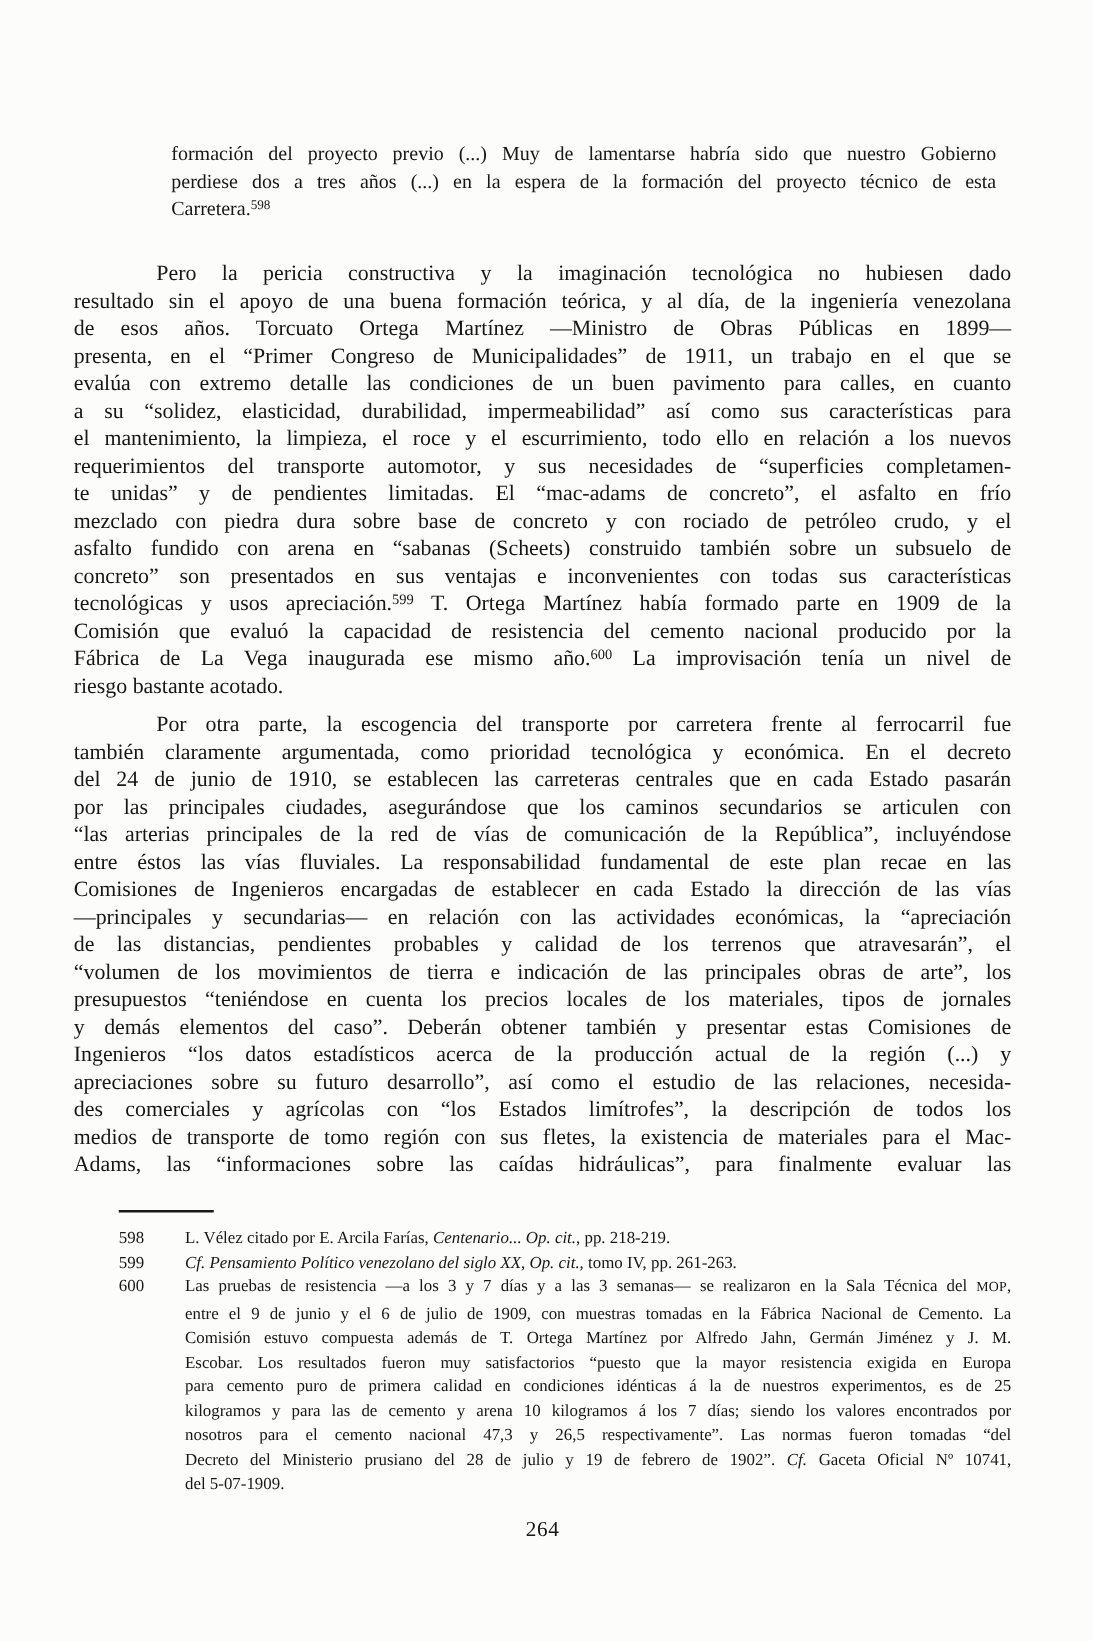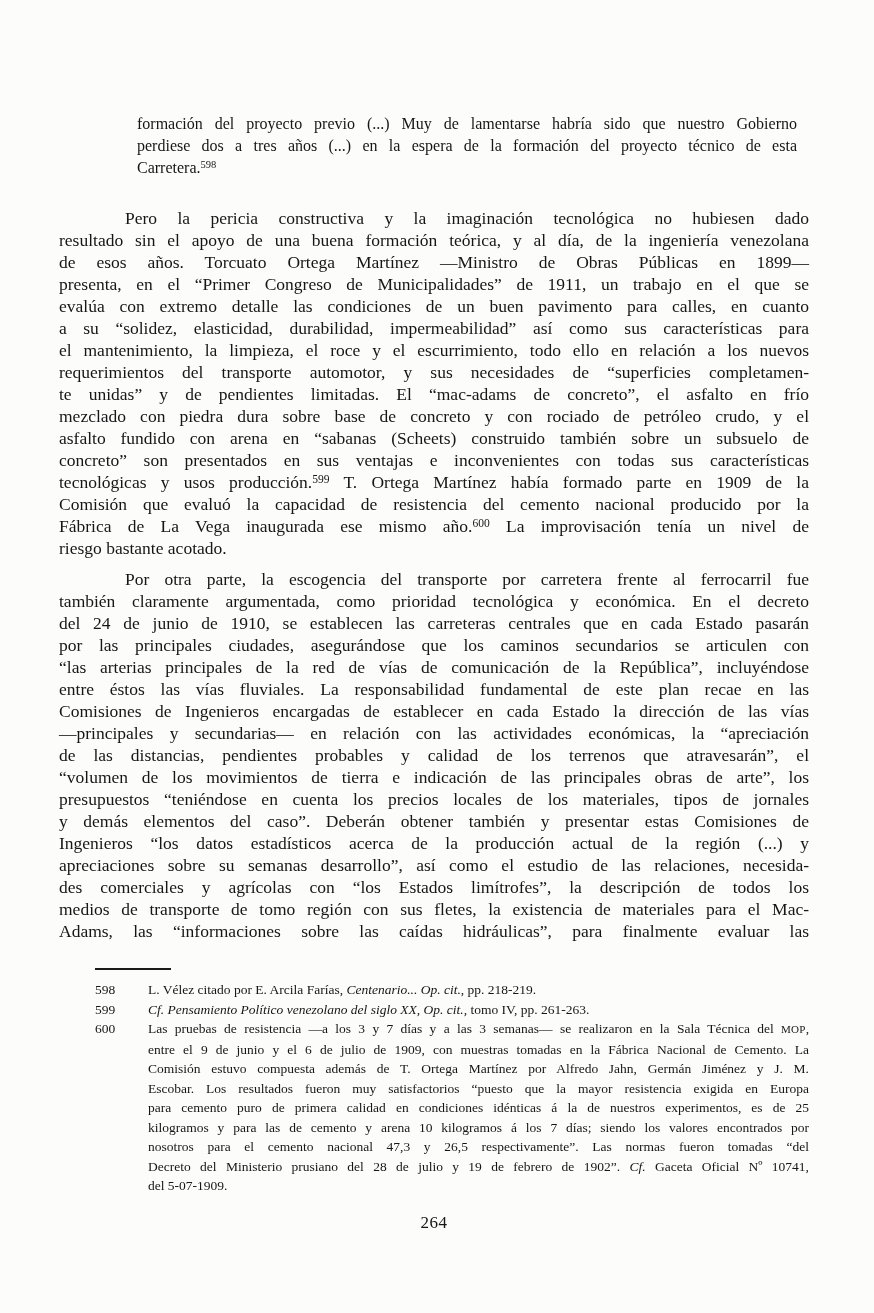--- a/index.html
+++ b/index.html
@@ -73,40 +73,40 @@
       <div class="ln fill"><span class="">de esos años. Torcuato Ortega Martínez —Ministro de Obras Públicas en 1899—</span></div>
       <div class="ln fill"><span class="">presenta, en el “Primer Congreso de Municipalidades” de 1911, un trabajo en el que se</span></div>
       <div class="ln fill"><span class="">evalúa con extremo detalle las condiciones de un buen pavimento para calles, en cuanto</span></div>
       <div class="ln fill"><span class="">a su “solidez, elasticidad, durabilidad, impermeabilidad” así como sus características para</span></div>
       <div class="ln fill"><span class="">el mantenimiento, la limpieza, el roce y el escurrimiento, todo ello en relación a los nuevos</span></div>
       <div class="ln fill"><span class="">requerimientos del transporte automotor, y sus necesidades de “superficies completamen-</span></div>
       <div class="ln fill"><span class="">te unidas” y de pendientes limitadas. El “mac-adams de concreto”, el asfalto en frío</span></div>
       <div class="ln fill"><span class="">mezclado con piedra dura sobre base de concreto y con rociado de petróleo crudo, y el</span></div>
       <div class="ln fill"><span class="">asfalto fundido con arena en “sabanas (Scheets) construido también sobre un subsuelo de</span></div>
       <div class="ln fill"><span class="">concreto” son presentados en sus ventajas e inconvenientes con todas sus características</span></div>
-      <div class="ln fill"><span class="">tecnológicas y usos producción.</span><sup class="">599</sup><span class=""> T. Ortega Martínez había formado parte en 1909 de la</span></div>
+      <div class="ln fill"><span class="">tecnológicas y usos apreciación.</span><sup class="">599</sup><span class=""> T. Ortega Martínez había formado parte en 1909 de la</span></div>
       <div class="ln fill"><span class="">Comisión que evaluó la capacidad de resistencia del cemento nacional producido por la</span></div>
       <div class="ln fill"><span class="">Fábrica de La Vega inaugurada ese mismo año.</span><sup class="">600</sup><span class=""> La improvisación tenía un nivel de</span></div>
       <div class="ln"><span class="">riesgo bastante acotado.</span></div>
     </div>
   <div class="para p2">
       <div class="ln fill ind"><span class="">Por otra parte, la escogencia del transporte por carretera frente al ferrocarril fue</span></div>
       <div class="ln fill"><span class="">también claramente argumentada, como prioridad tecnológica y económica. En el decreto</span></div>
       <div class="ln fill"><span class="">del 24 de junio de 1910, se establecen las carreteras centrales que en cada Estado pasarán</span></div>
       <div class="ln fill"><span class="">por las principales ciudades, asegurándose que los caminos secundarios se articulen con</span></div>
       <div class="ln fill"><span class="">“las arterias principales de la red de vías de comunicación de la República”, incluyéndose</span></div>
       <div class="ln fill"><span class="">entre éstos las vías fluviales. La responsabilidad fundamental de este plan recae en las</span></div>
       <div class="ln fill"><span class="">Comisiones de Ingenieros encargadas de establecer en cada Estado la dirección de las vías</span></div>
       <div class="ln fill"><span class="">—principales y secundarias— en relación con las actividades económicas, la “apreciación</span></div>
       <div class="ln fill"><span class="">de las distancias, pendientes probables y calidad de los terrenos que atravesarán”, el</span></div>
       <div class="ln fill"><span class="">“volumen de los movimientos de tierra e indicación de las principales obras de arte”, los</span></div>
       <div class="ln fill"><span class="">presupuestos “teniéndose en cuenta los precios locales de los materiales, tipos de jornales</span></div>
       <div class="ln fill"><span class="">y demás elementos del caso”. Deberán obtener también y presentar estas Comisiones de</span></div>
       <div class="ln fill"><span class="">Ingenieros “los datos estadísticos acerca de la producción actual de la región (...) y</span></div>
-      <div class="ln fill"><span class="">apreciaciones sobre su semanas desarrollo”, así como el estudio de las relaciones, necesida-</span></div>
+      <div class="ln fill"><span class="">apreciaciones sobre su futuro desarrollo”, así como el estudio de las relaciones, necesida-</span></div>
       <div class="ln fill"><span class="">des comerciales y agrícolas con “los Estados limítrofes”, la descripción de todos los</span></div>
       <div class="ln fill"><span class="">medios de transporte de tomo región con sus fletes, la existencia de materiales para el Mac-</span></div>
       <div class="ln fill"><span class="">Adams, las “informaciones sobre las caídas hidráulicas”, para finalmente evaluar las</span></div>
     </div>
   <hr class="fnrule">
   <div class="footnotes">
       <div class="fn">
         <span class="fn-num">598</span>
         <div class="fn-text">
           <div class="ln"><span class="">L. Vélez citado por E. Arcila Farías, </span><span class="it ">Centenario... Op. cit.</span><span class="">, pp. 218-219.</span></div>

